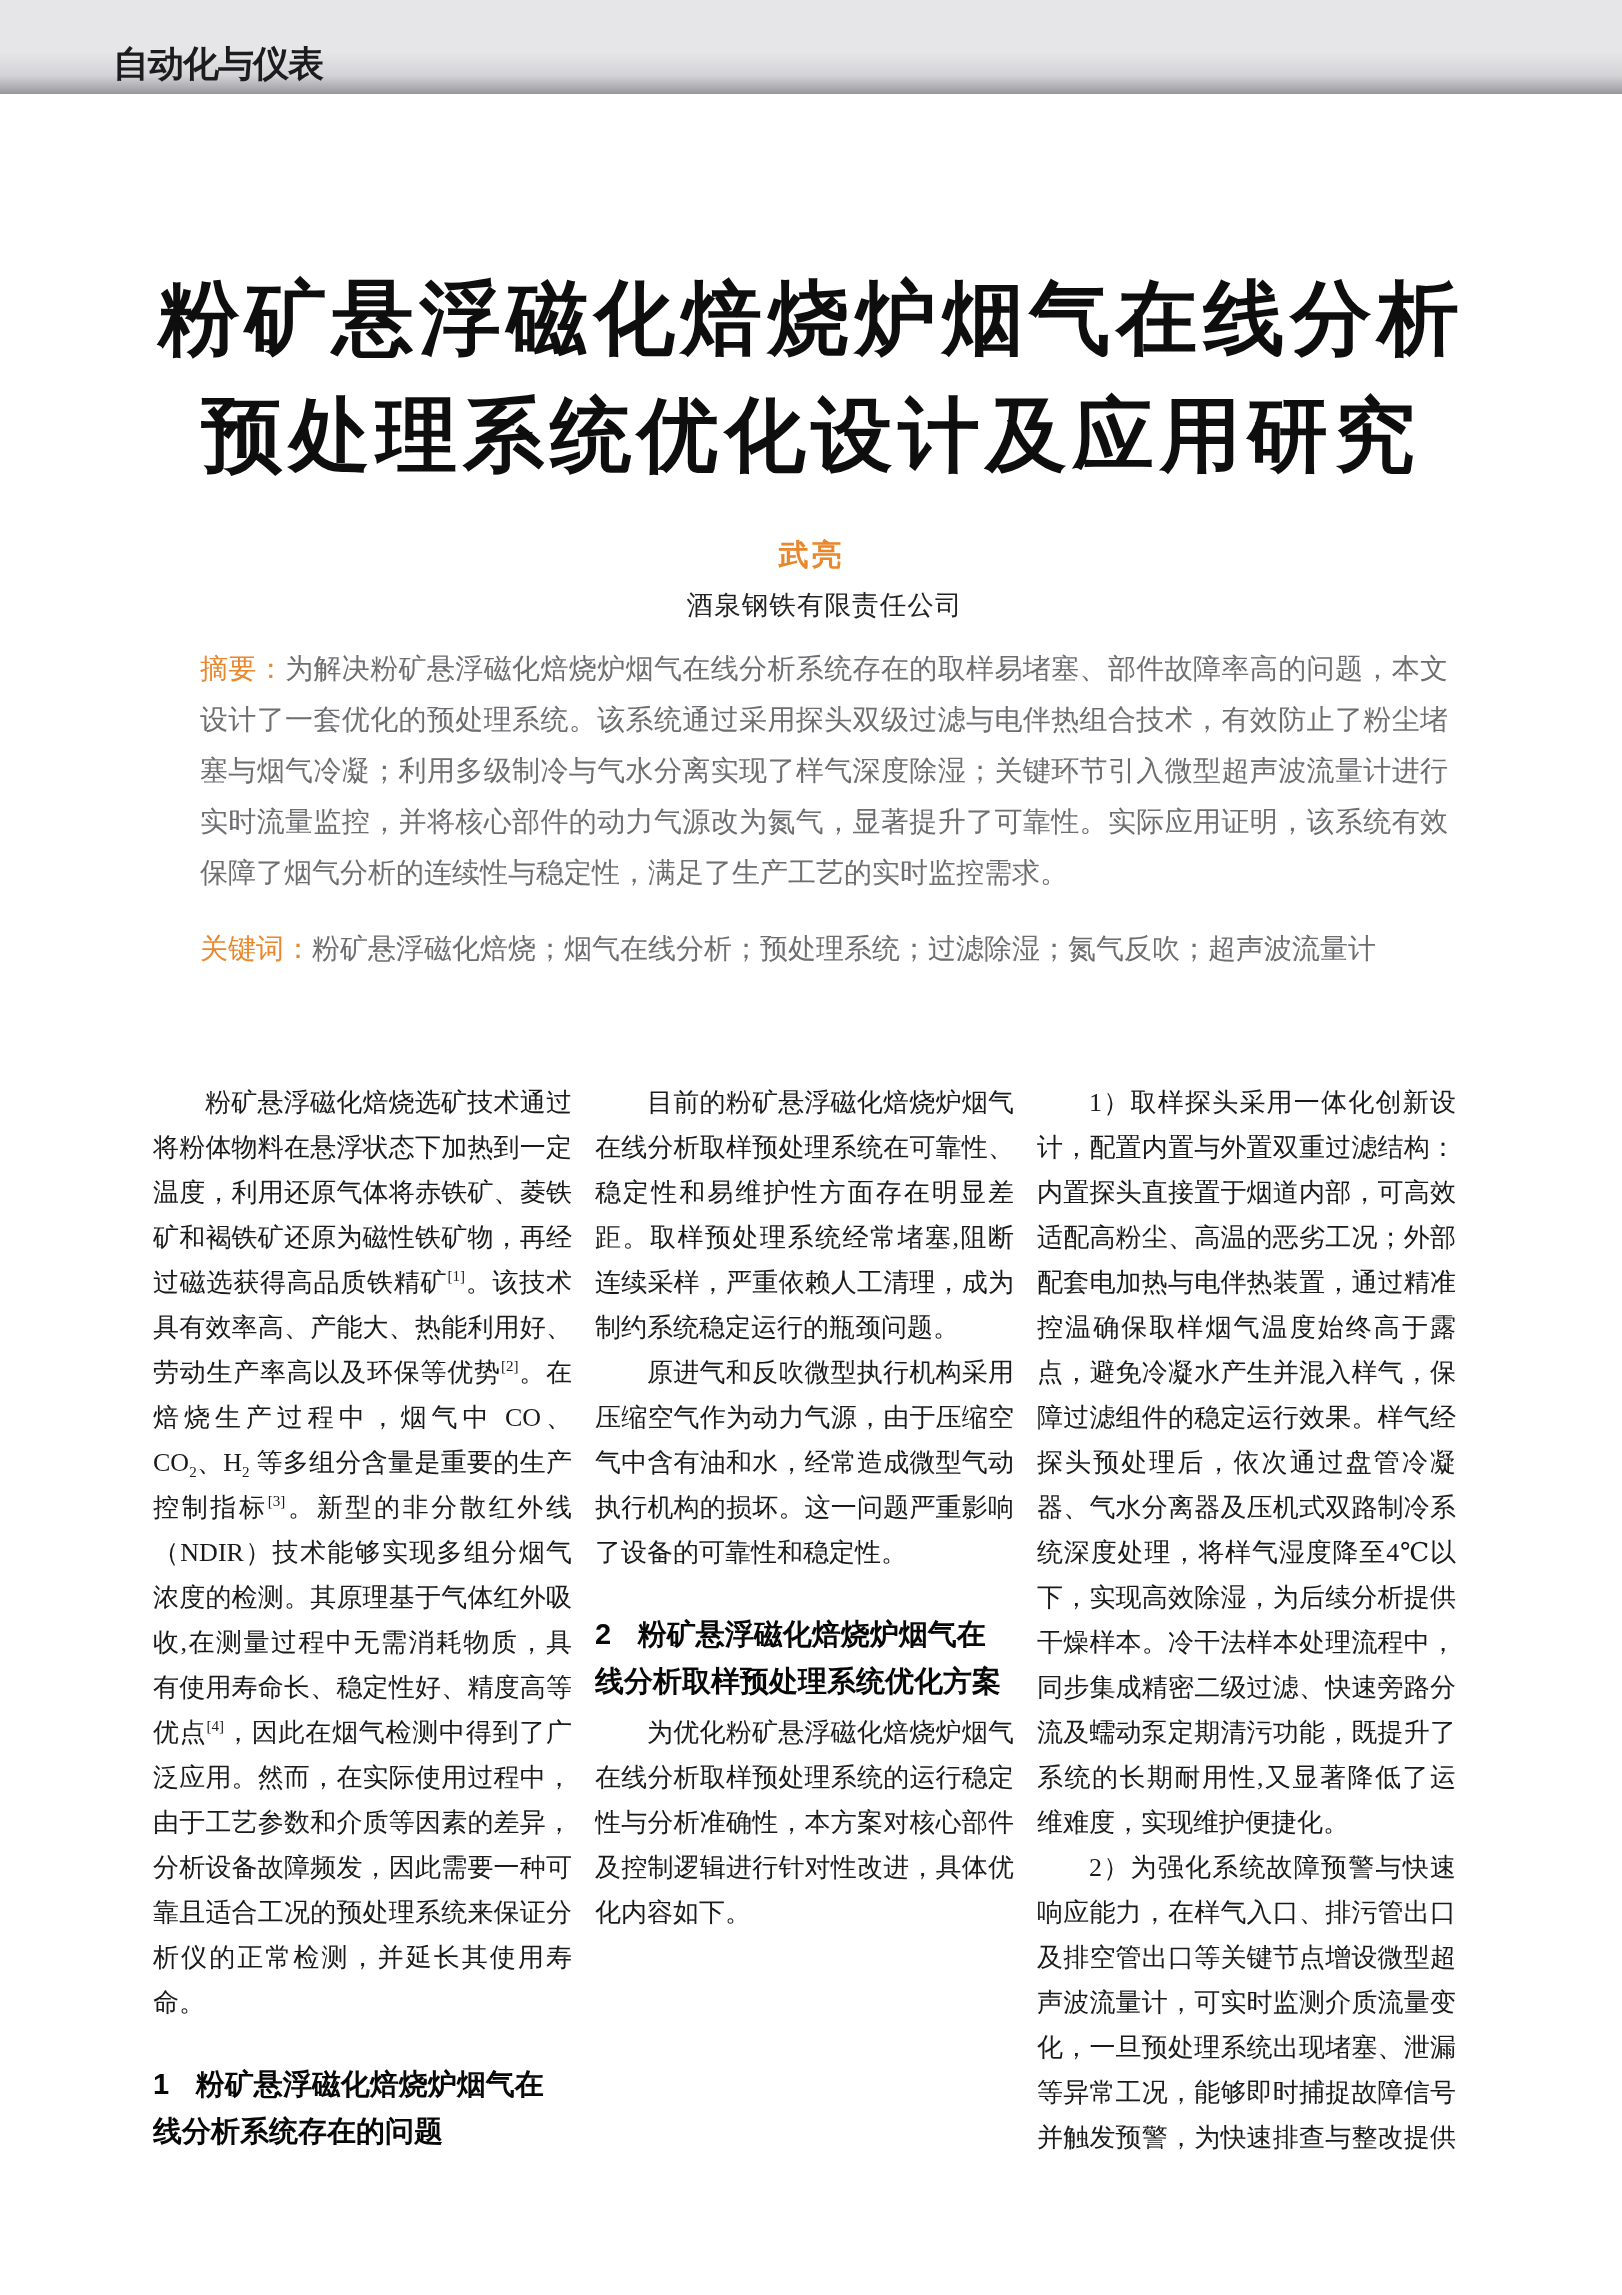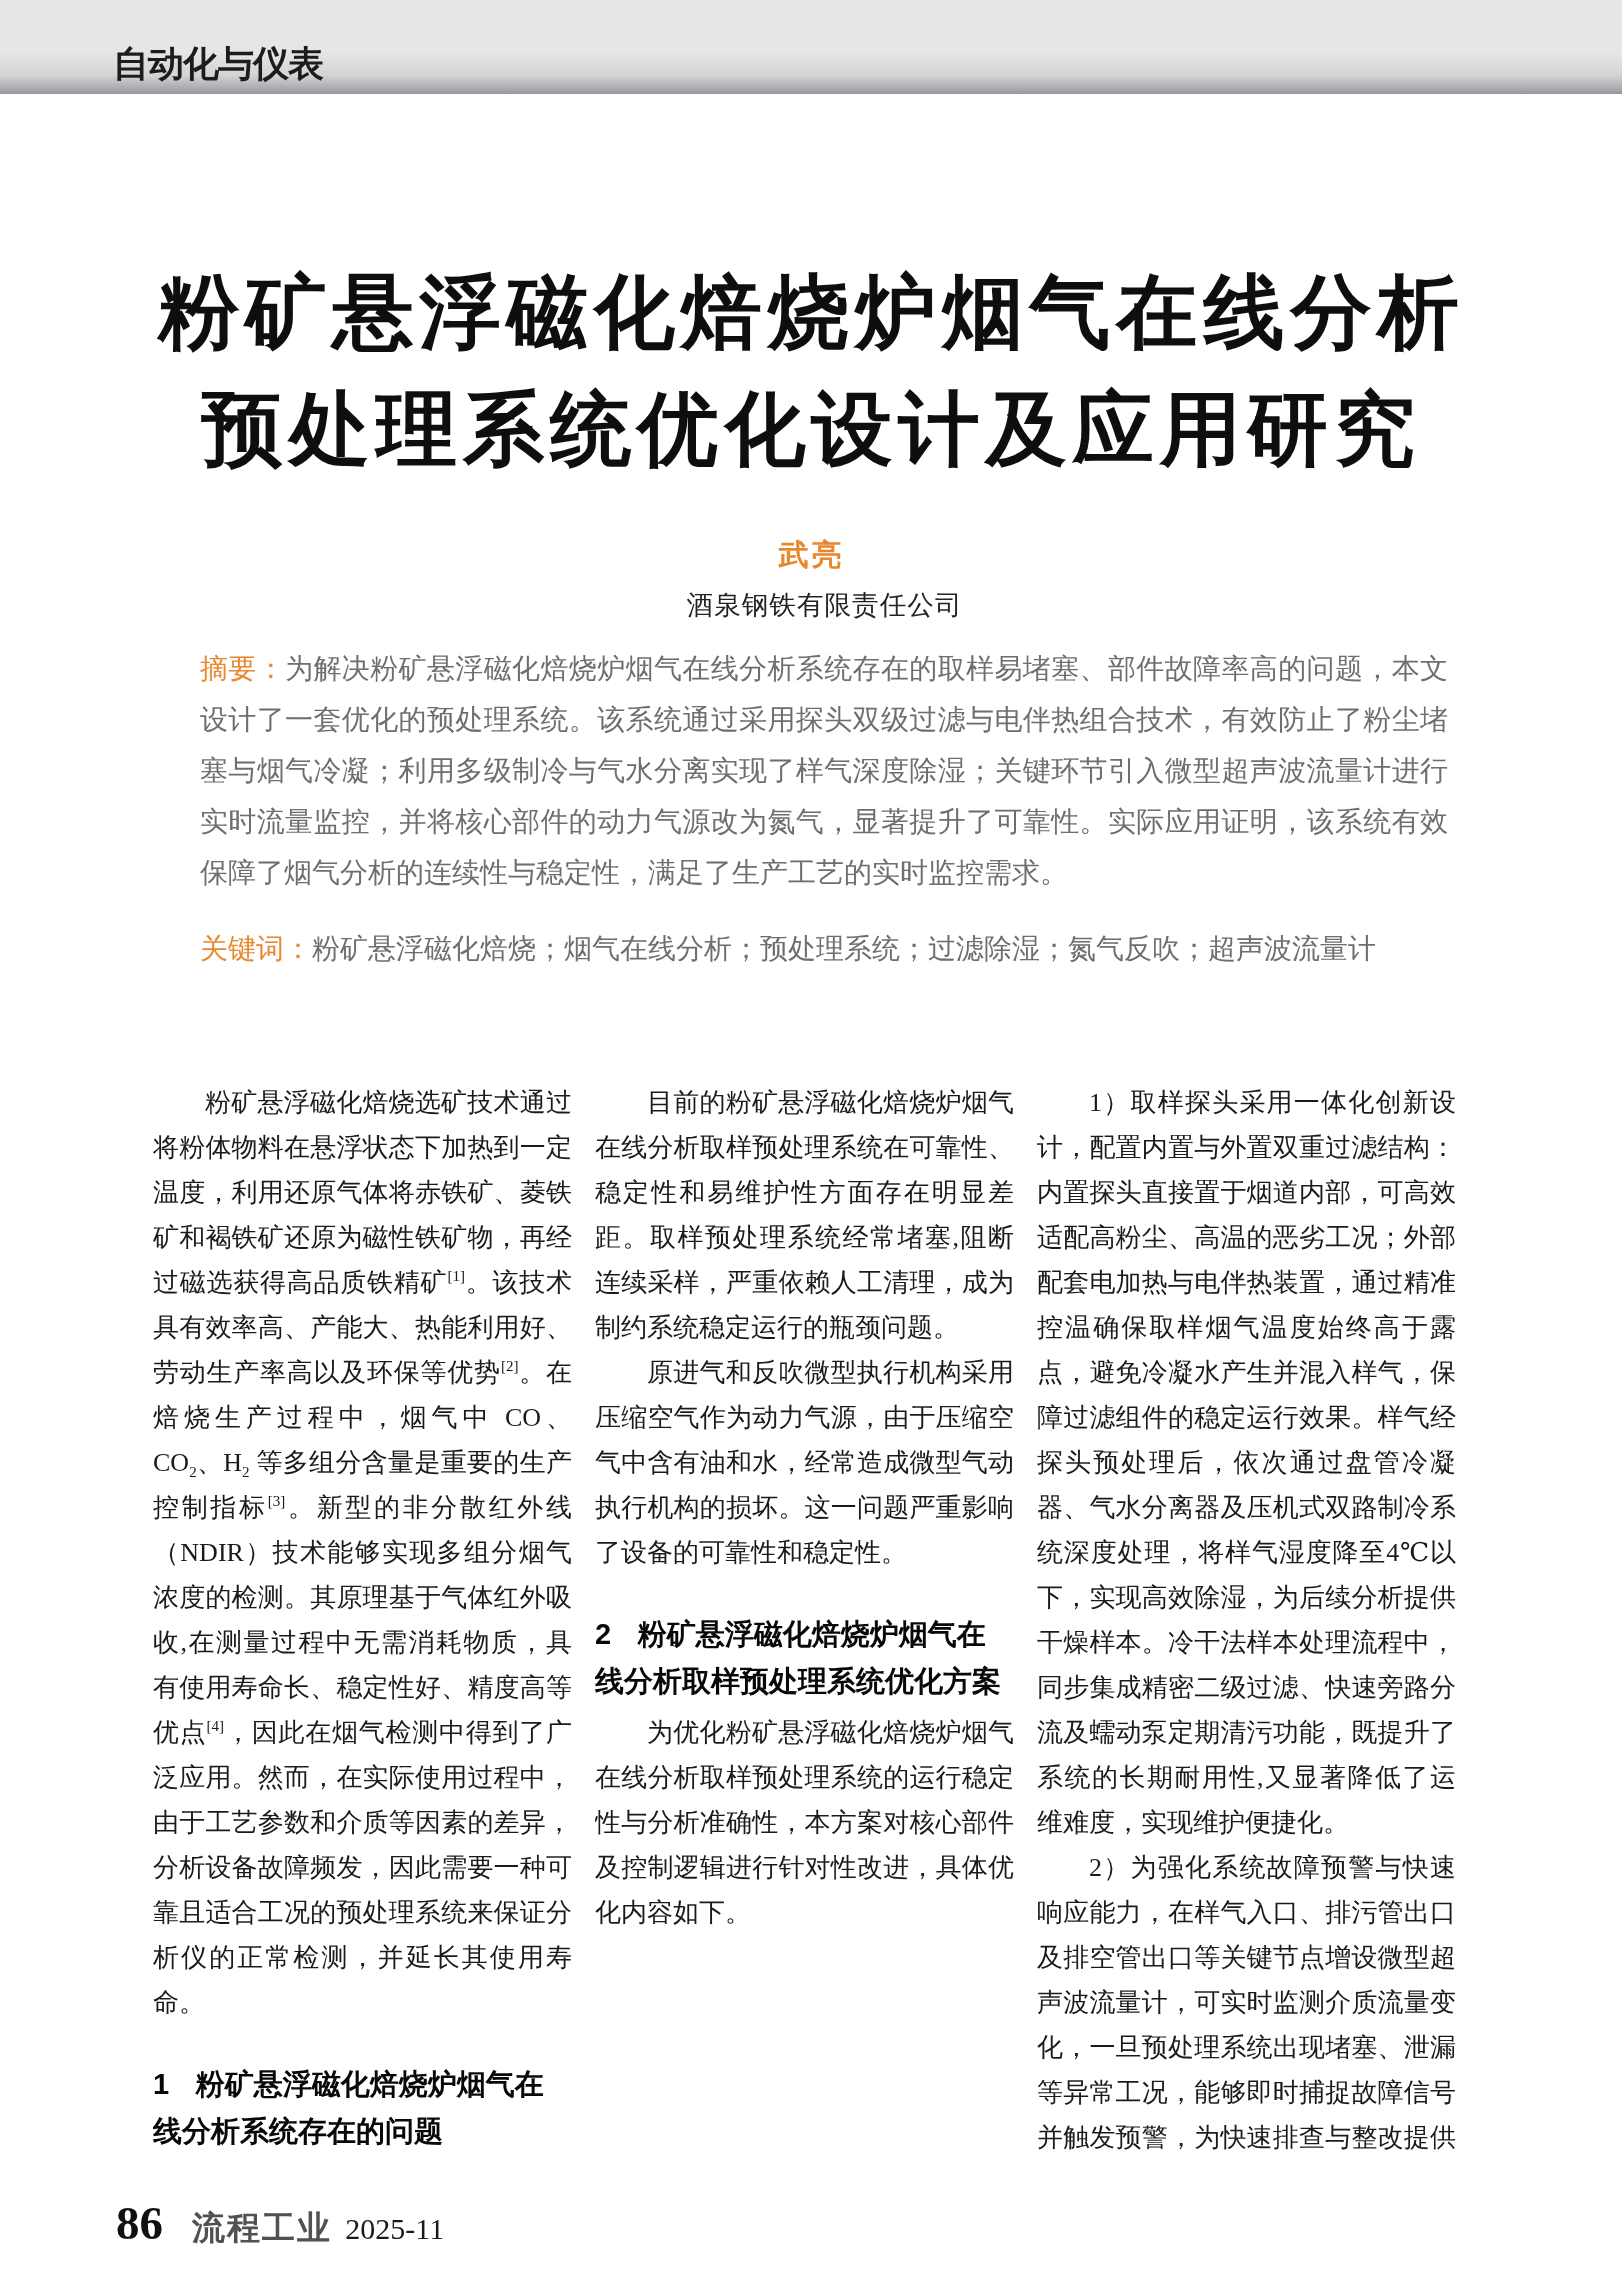--- a/index.html
+++ b/index.html
@@ -24,21 +24,21 @@
     background:linear-gradient(180deg,var(--band_top) 0%,var(--band_top) 55%,#d4d4d7 80%,#ababaf 94%,var(--band_bottom) 100%);
   }
   .journal-name{
     position:absolute;left:113px;top:40px;
     font-family:"Liberation Sans","DejaVu Sans",sans-serif;
     font-weight:bold;font-size:36px;letter-spacing:-1px;color:#1C1C1E;
     white-space:nowrap;
   }
   
   .title{
-    position:absolute;top:254px;left:0;width:1623px;margin:0;
+    position:absolute;top:260px;left:0;width:1623px;margin:0;
     text-align:center;
     font-family:"Liberation Sans","DejaVu Sans",sans-serif;
     font-weight:900;font-size:81px;line-height:117px;letter-spacing:6.1px;
     color:#0E0E0E;
   }
   .author{
     position:absolute;top:535px;left:0;width:1623px;
     text-align:center;
     font-family:"Liberation Sans","DejaVu Sans",sans-serif;
     font-weight:bold;font-size:30px;letter-spacing:3.1px;
@@ -127,20 +127,15 @@
         <p class="para ind">原进气和反吹微型执行机构采用压缩空气作为动力气源，由于压缩空气中含有油和水，经常造成微型气动执行机构的损坏。这一问题严重影响了设备的可靠性和稳定性。</p>
         <h2 class="sec-h"><span class="sec-num">2</span>粉矿悬浮磁化焙烧炉烟气在线分析取样预处理系统优化方案</h2>
         <p class="para ind">为优化粉矿悬浮磁化焙烧炉烟气在线分析取样预处理系统的运行稳定性与分析准确性，本方案对核心部件及控制逻辑进行针对性改进，具体优化内容如下。</p>
       </div>
     <div class="col">
         <p class="para ind">1）取样探头采用一体化创新设计，配置内置与外置双重过滤结构：内置探头直接置于烟道内部，可高效适配高粉尘、高温的恶劣工况；外部配套电加热与电伴热装置，通过精准控温确保取样烟气温度始终高于露点，避免冷凝水产生并混入样气，保障过滤组件的稳定运行效果。样气经探头预处理后，依次通过盘管冷凝器、气水分离器及压机式双路制冷系统深度处理，将样气湿度降至4℃以下，实现高效除湿，为后续分析提供干燥样本。冷干法样本处理流程中，同步集成精密二级过滤、快速旁路分流及蠕动泵定期清污功能，既提升了系统的长期耐用性,又显著降低了运维难度，实现维护便捷化。</p>
         <p class="para ind">2）为强化系统故障预警与快速响应能力，在样气入口、排污管出口及排空管出口等关键节点增设微型超声波流量计，可实时监测介质流量变化，一旦预处理系统出现堵塞、泄漏等异常工况，能够即时捕捉故障信号并触发预警，为快速排查与整改提供数据支撑。同时，为避免压缩空气中的油、水杂质对微型</p>
       </div>
   </div>
 
-  <div class="footer">
-    <span class="pageno">86</span>
-    <span class="fjournal">流程工业</span>
-    <span class="fissue">2025-11</span>
-  </div>
 
 </div>
 
 
 </body></html>

